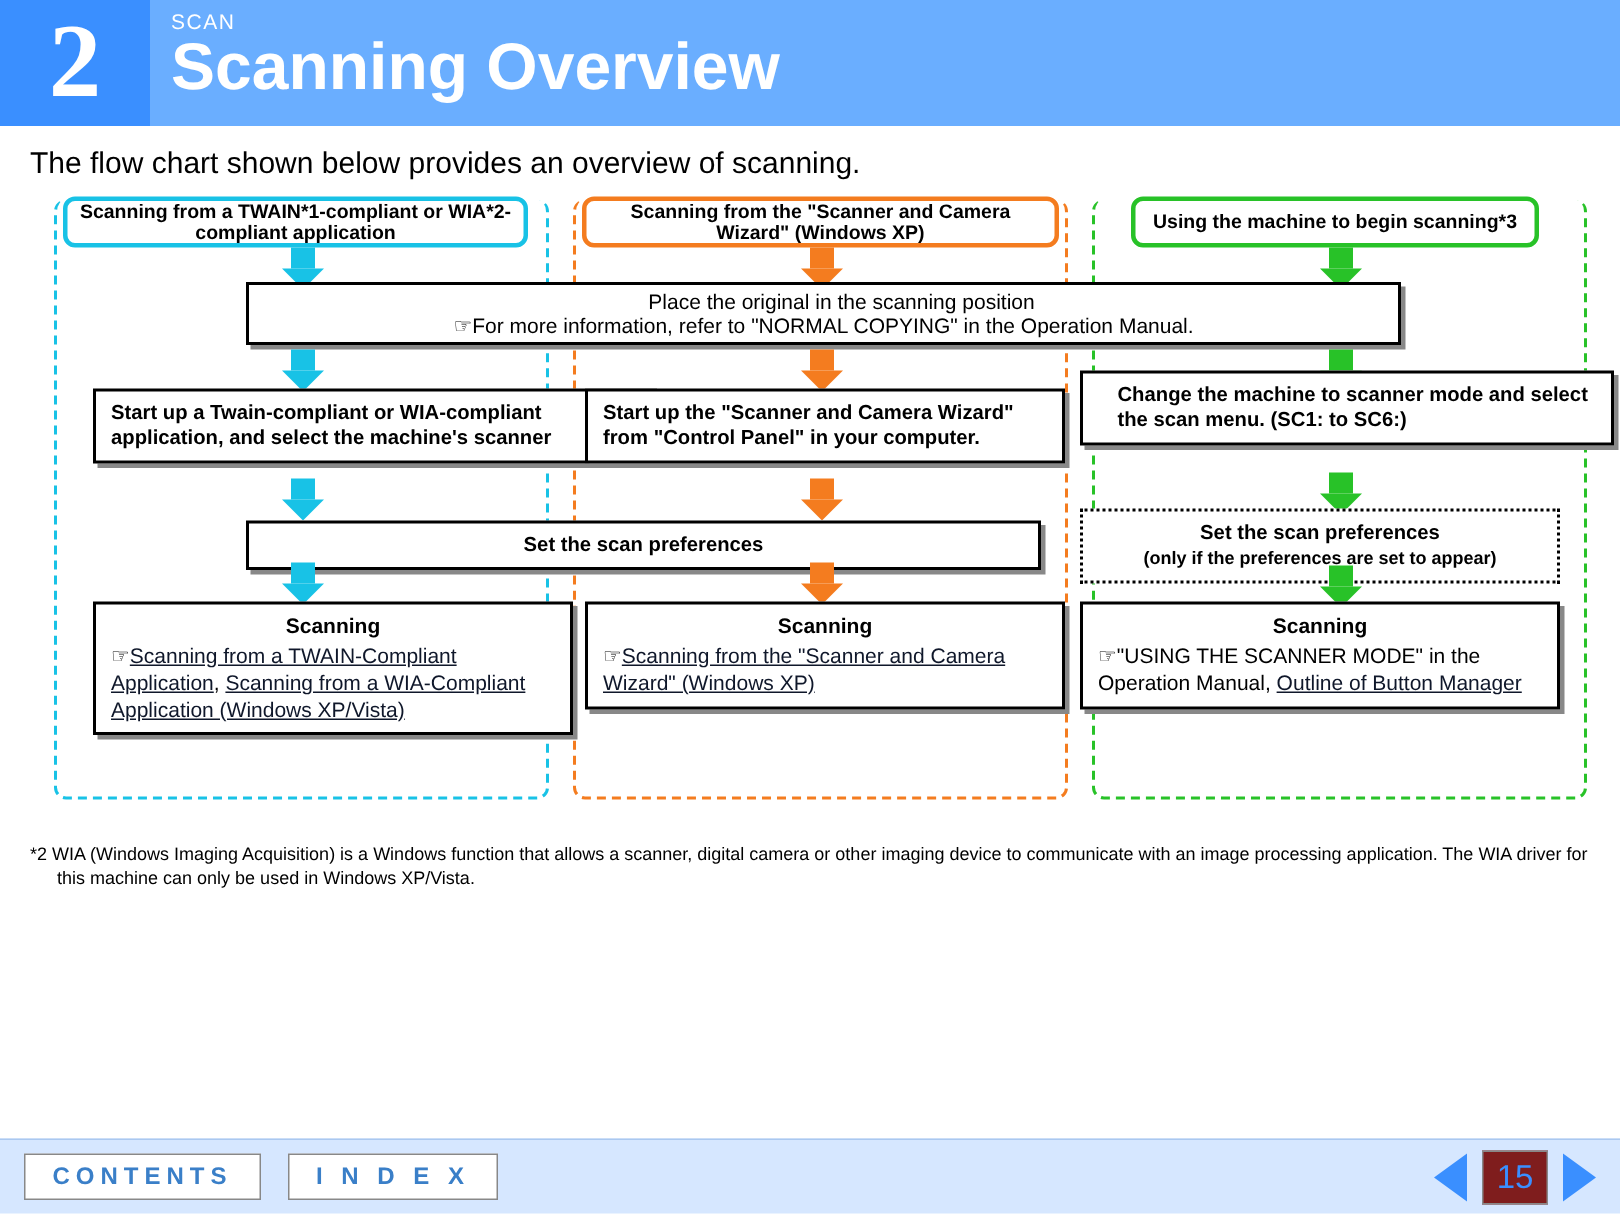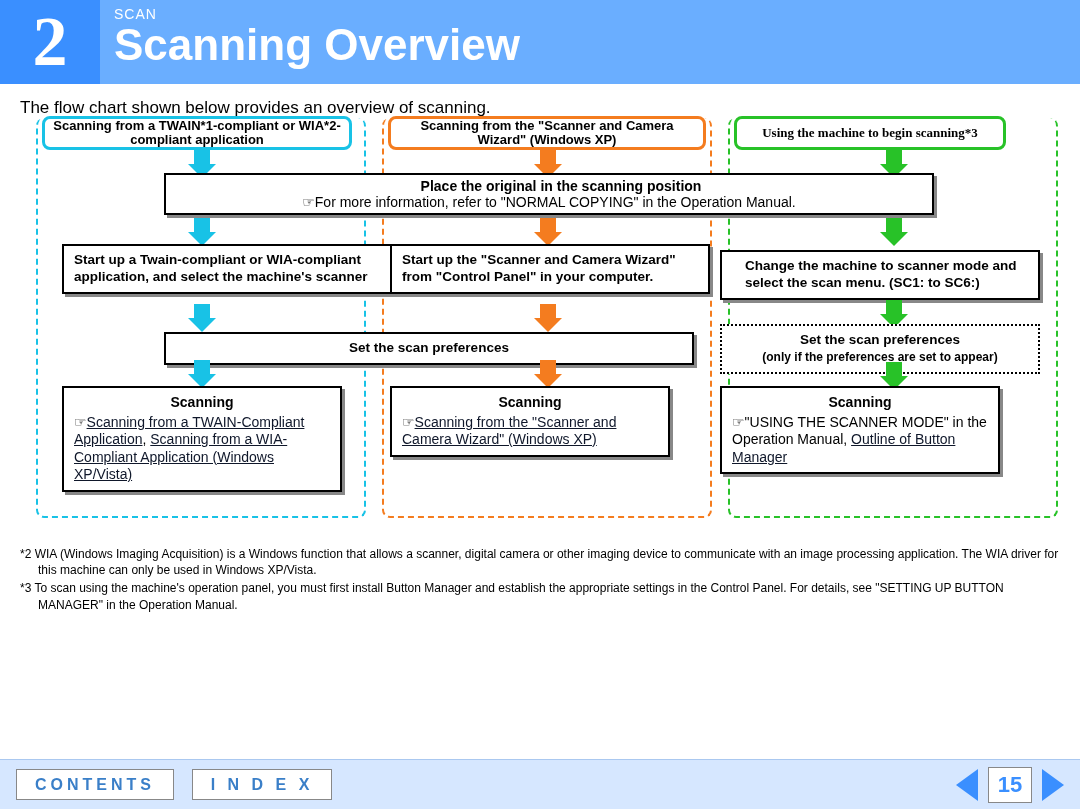--- a/index.html
+++ b/index.html
@@ -4,53 +4,53 @@
 <style>
   * { margin: 0; padding: 0; box-sizing: border-box; }
   body { font-family: Arial, Helvetica, sans-serif; width: 1080px; height: 809px; background: #fff; font-size: 13px; color: #000; }
   .page { width: 1080px; height: 809px; position: relative; background: #fff; }
   .header { background: #6aaeff; height: 84px; display: flex; align-items: stretch; }
   .big2 { width: 100px; background: #3a8fff; color: #fff; font-size: 70px; font-weight: bold; display: flex; align-items: center; justify-content: center; font-family: "Times New Roman", serif; }
   .hdrtxt { padding: 6px 0 0 14px; color: #fff; }
   .hdr-small { font-size: 14px; font-weight: normal; letter-spacing: 1px; }
   .hdr-big { font-size: 44px; font-weight: bold; margin-top: -2px; }
   .content { padding: 14px 20px 0 20px; }
-  .intro { font-size: 17px; }
+  .intro { font-size: 20px; margin-bottom: 12px; }
   .columns { position: relative; height: 420px; }
   .col { position: absolute; top: 0; width: 330px; height: 400px; border: 2px dashed; border-radius: 8px; }
   .col1 { left: 16px; border-color: #18c2e6; }
   .col2 { left: 362px; border-color: #f47c1f; }
   .col3 { left: 708px; border-color: #28c228; }
   .col { border-top: none; }
   .colhead { position: absolute; top: -18px; left: 6px; right: 6px; height: 34px; border: 3px solid; border-radius: 8px; display: flex; align-items: center; justify-content: center; text-align: center; font-weight: bold; font-size: 13px; background: #fff; padding: 0 4px; line-height: 1.1; }
   .ch1 { border-color: #18c2e6; }
   .ch2 { border-color: #f47c1f; }
   .ch3 { border-color: #28c228; }
   .wide-box { position: absolute; background: #fff; border: 2px solid #000; box-shadow: 3px 3px 0 #888; padding: 3px 8px; text-align: center; font-size: 14px; }
   .place { left: 144px; top: 55px; width: 770px; }
-  .place b { font-weight: bold; margin-left: 24px; }
+  .place b { font-weight: normal; margin-left: 24px; }
   .box { position: absolute; background: #fff; border: 2px solid #000; box-shadow: 3px 3px 0 #888; padding: 6px 10px; font-size: 13.5px; font-weight: bold; line-height: 1.25; }
   .b1a { left: 42px; top: 126px; width: 376px; }
   .b1b { left: 370px; top: 126px; width: 320px; }
-  .b1c { left: 700px; top: 132px; width: 320px; padding-left: 23px; }
+  .b1c { left: 700px; top: 114px; width: 356px; padding-left: 23px; }
   .setpref { left: 144px; top: 214px; width: 530px; text-align: center; }
   .setpref3 { left: 700px; top: 206px; width: 320px; border: 2px dotted #000; box-shadow: none; text-align: center; }
   .setpref3 .sub { font-weight: bold; font-size: 12px; }
-  .scanbox { left: 42px; top: 268px; width: 280px; font-weight: normal; font-size: 14px; }
+  .scanbox { left: 42px; top: 268px; width: 320px; font-weight: normal; font-size: 14px; }
   .sb2 { left: 370px; }
   .sb3 { left: 700px; }
   .scanbox .ttl { font-weight: bold; text-align: center; margin-bottom: 2px; }
   .link { color: #0f172a; text-decoration: underline; cursor: pointer; }
   .hand { font-family: serif; }
   .footnotes { padding: 8px 20px 0 20px; font-size: 12px; line-height: 1.35; }
   .footnotes p { text-indent: -18px; padding-left: 18px; margin-bottom: 2px; }
   .footer { position: absolute; left: 0; right: 0; bottom: 0; height: 50px; background: #d6e7ff; border-top: 1px solid #aac8f0; display: flex; align-items: center; padding: 0 16px; justify-content: space-between; }
   .fbtn { background: #fff; border: 1px solid #888; padding: 6px 18px; font-size: 16px; font-weight: bold; color: #3a7fc8; letter-spacing: 4px; cursor: pointer; margin-right: 14px; }
   .page-nav { display: flex; align-items: center; gap: 10px; }
-  .pnum { background: #ffffff; border: 1px solid #888; width: 44px; height: 36px; display: flex; align-items: center; justify-content: center; font-size: 22px; font-weight: bold; color: #3a8fff; }
+  .pnum { background: #7f1d1d; border: 1px solid #888; width: 44px; height: 36px; display: flex; align-items: center; justify-content: center; font-size: 22px; font-weight: normal; color: #3a8fff; }
   .tri { width: 0; height: 0; cursor: pointer; }
   .tri.prev { border-top: 16px solid transparent; border-bottom: 16px solid transparent; border-right: 22px solid #3a8fff; }
   .tri.next { border-top: 16px solid transparent; border-bottom: 16px solid transparent; border-left: 22px solid #3a8fff; }
   
   .flowarrow { position:absolute; width:28px; }
   .flowarrow .stem { width:16px; height:14px; margin:0 auto; }
   .flowarrow .head { width:0; height:0; border-left:14px solid transparent; border-right:14px solid transparent; margin:0 auto; }
   .fa-cyan .stem { background:#18c2e6; } .fa-cyan .head { border-top:14px solid #18c2e6; }
   .fa-orange .stem { background:#f47c1f; } .fa-orange .head { border-top:14px solid #f47c1f; }
   .fa-green .stem { background:#28c228; } .fa-green .head { border-top:14px solid #28c228; }
@@ -71,21 +71,21 @@
   <div class="content">
     <div class="intro">The flow chart shown below provides an overview of scanning.</div>
 
     <div class="columns">
       <div class="col col1"></div>
       <div class="col col2"></div>
       <div class="col col3"></div>
 
       <div class="colhead ch1" style="left:22px; top:-2px; width:310px;">Scanning from a TWAIN*1-compliant or WIA*2-compliant application</div>
       <div class="colhead ch2" style="left:368px; top:-2px; width:318px;">Scanning from the "Scanner and Camera Wizard" (Windows XP)</div>
-      <div class="colhead ch3" style="left:714px; top:-2px; width:272px;font-family:Liberation Serif, serif;">Using the machine to begin scanning*3</div>
+      <div class="colhead ch3" style="left:734px; top:-2px; width:272px;">Using the machine to begin scanning*3</div>
 
       <div class="flowarrow fa-cyan" style="left:168px; top:32px;">
           <div class="stem"></div>
           <div class="head"></div>
         </div>
       <div class="flowarrow fa-orange" style="left:514px; top:32px;">
           <div class="stem"></div>
           <div class="head"></div>
         </div>
       <div class="flowarrow fa-green" style="left:860px; top:32px;">
@@ -158,21 +158,20 @@
       <div class="box scanbox sb3">
         <div class="ttl">Scanning</div>
         <span class="hand">☞</span><span>"USING THE SCANNER MODE" in the Operation Manual,</span>
         <span class="link">Outline of Button Manager</span>
       </div>
     </div>
   </div>
 
   <div class="footnotes">
     <p>*2 WIA (Windows Imaging Acquisition) is a Windows function that allows a scanner, digital camera or other imaging device to communicate with an image processing application. The WIA driver for this machine can only be used in Windows XP/Vista.</p>
-    <p>*3 To scan using the machine's operation panel, you must first install Button Manager and establish the appropriate settings in the Control Panel. For details, see "SETTING UP BUTTON MANAGER" in the Operation Manual.</p>
   </div>
 
   <div class="footer">
     <div>
       <span class="fbtn">CONTENTS</span>
       <span class="fbtn">I N D E X</span>
     </div>
     <div class="page-nav">
       <div class="tri prev"></div>
       <div class="pnum">15</div>

